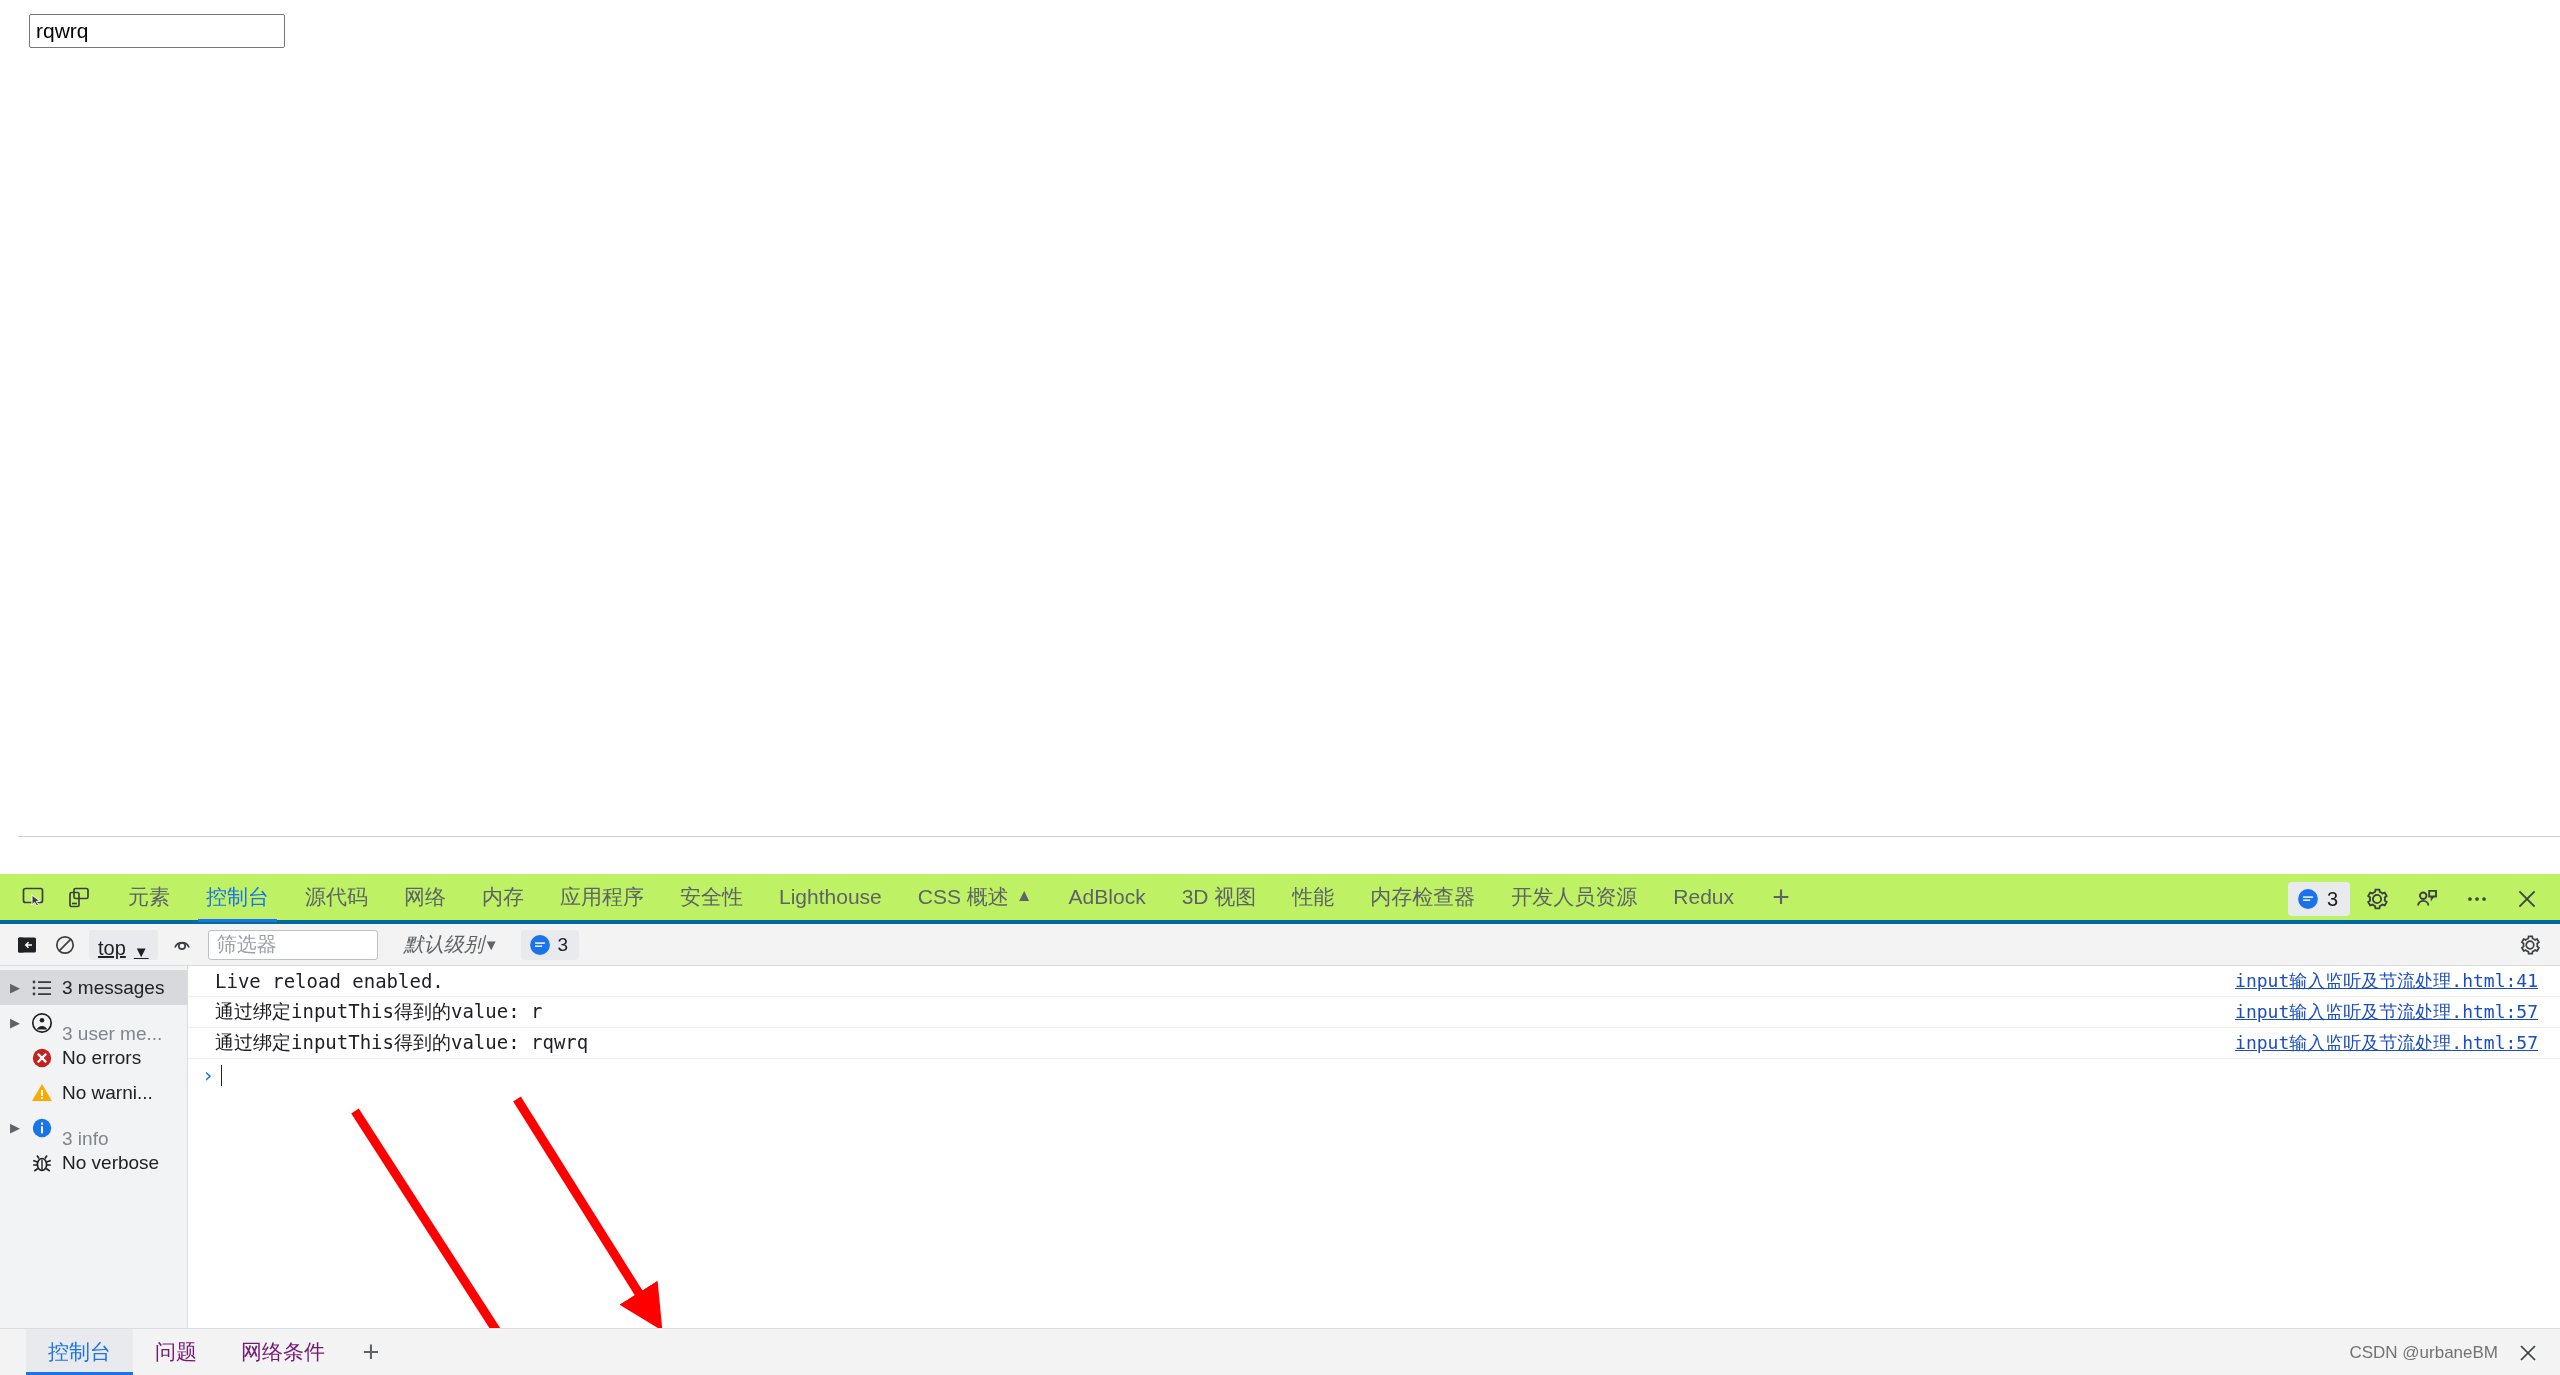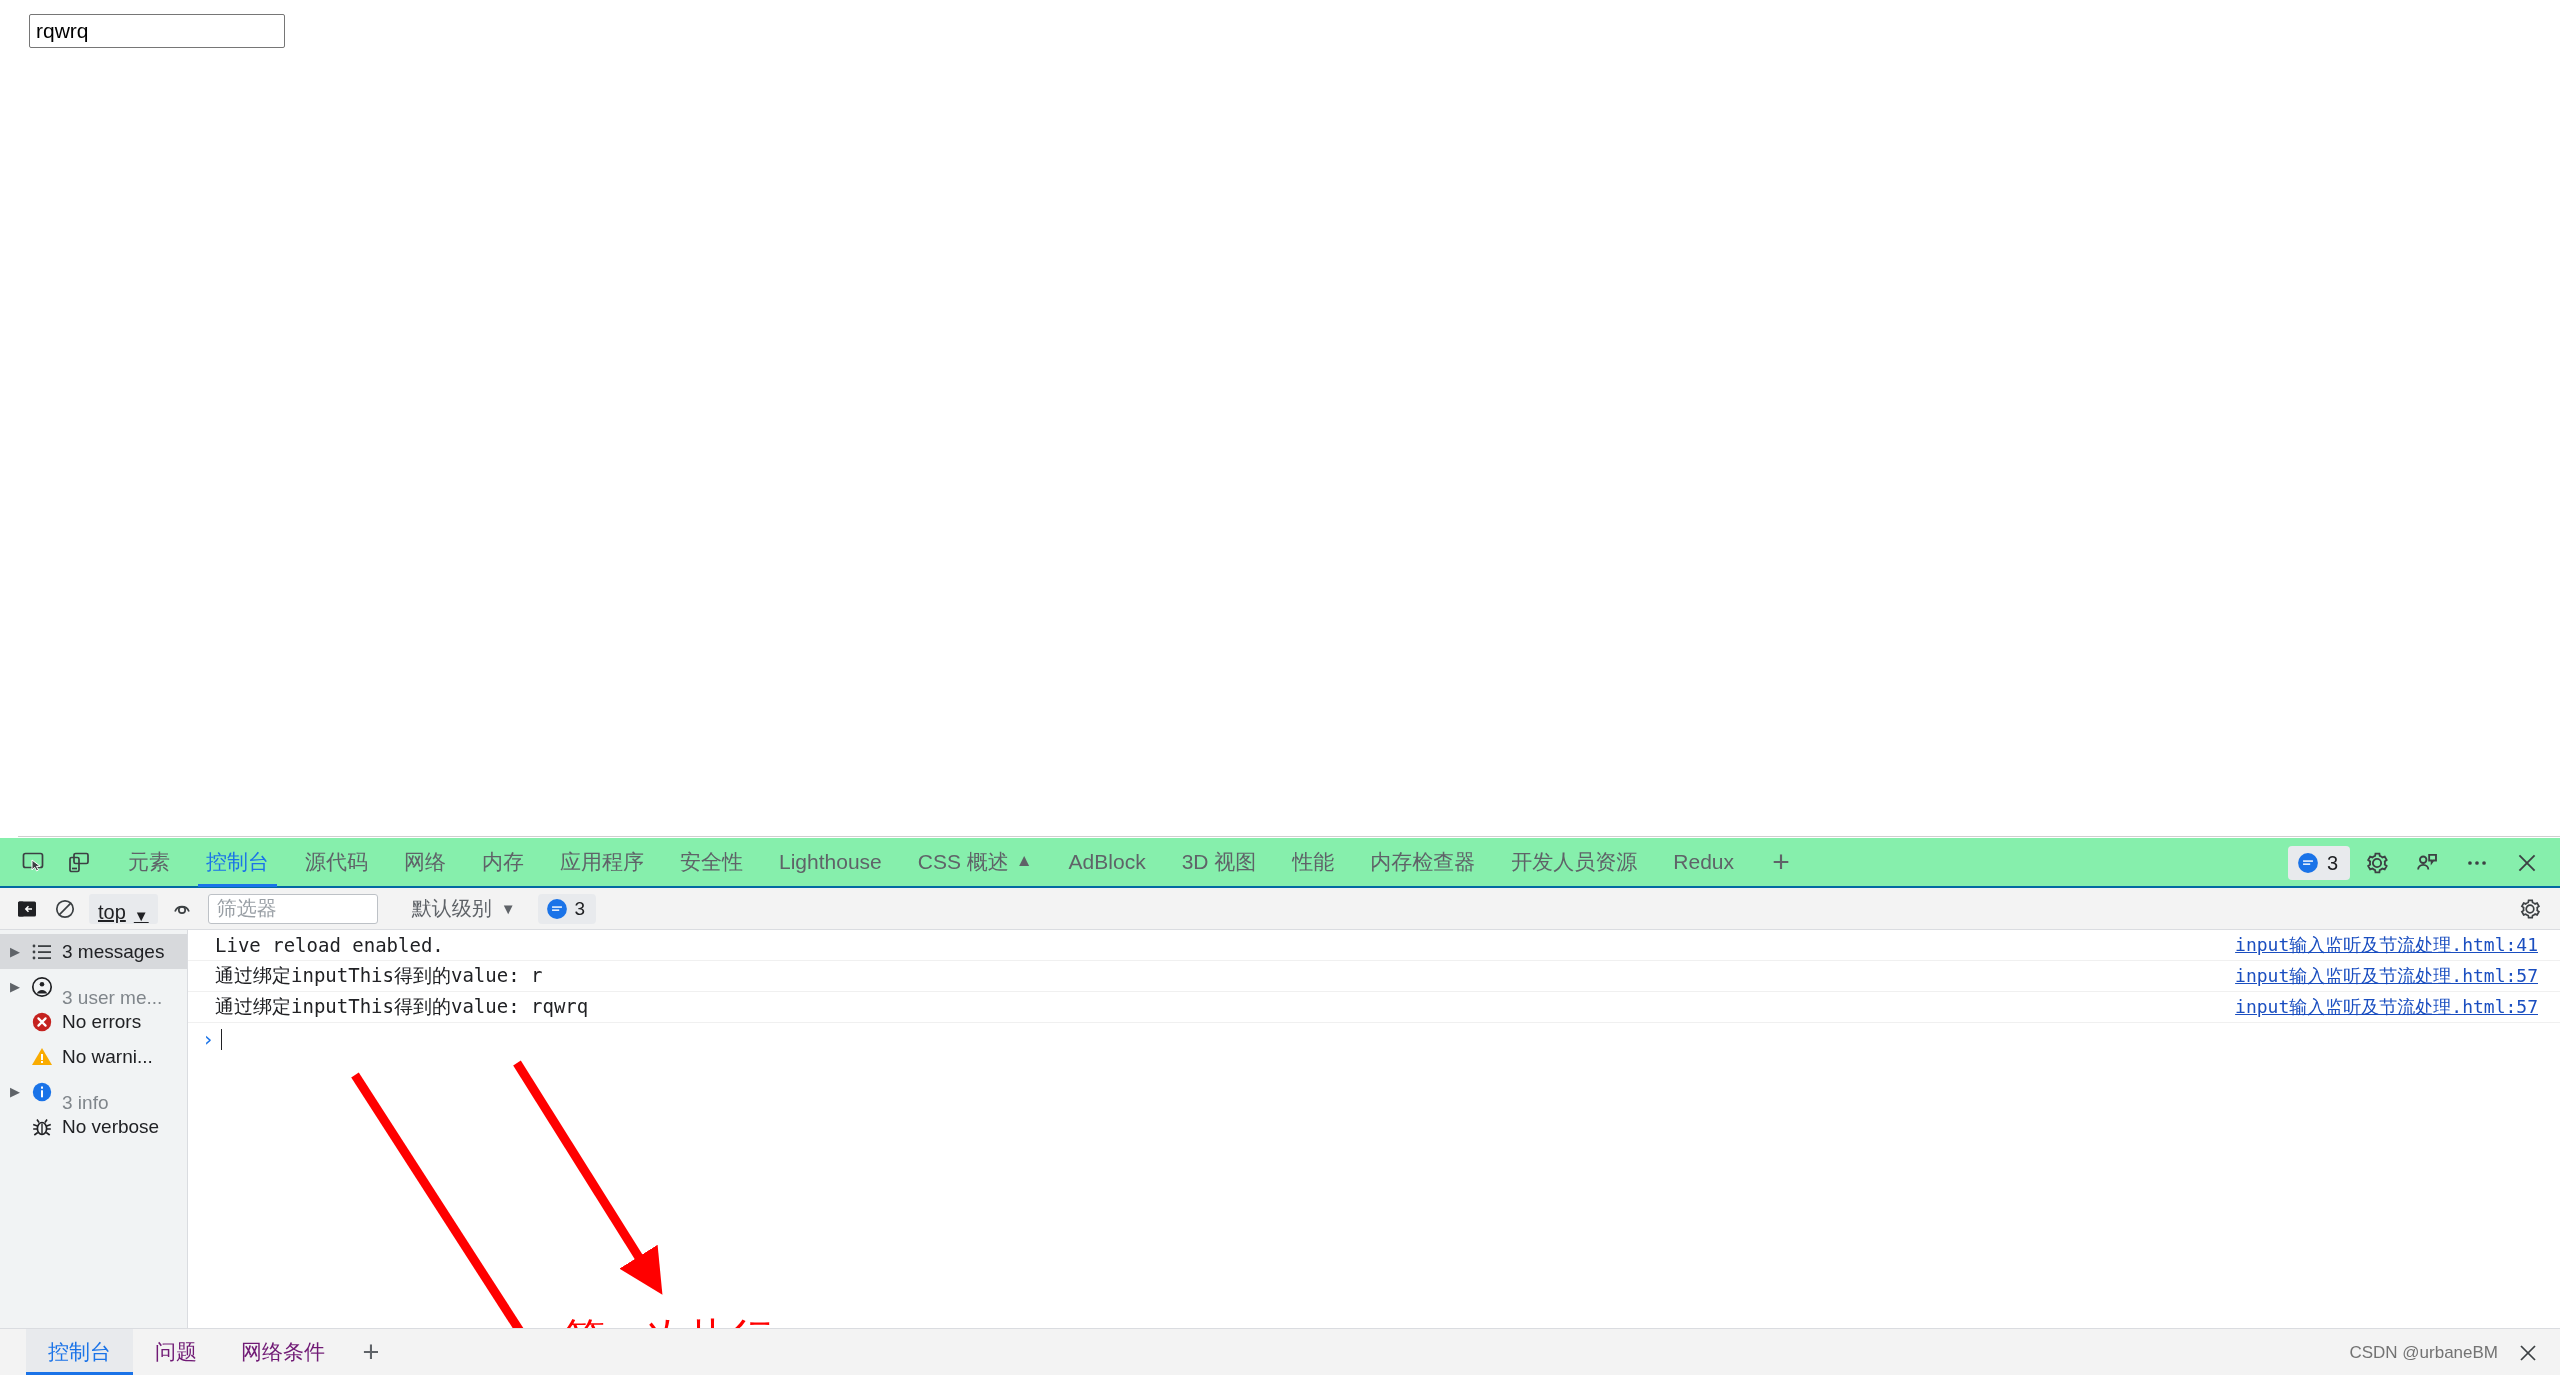--- a/index.html
+++ b/index.html
@@ -44,25 +44,26 @@
     color: #202124;
     display: flex;
     flex-direction: column;
   }
 
   
   .tabstrip {
     position: relative;
     height: 50px;
     min-height: 50px;
-    background: #86efac;
-    border-bottom: 2px solid #0369a1;
+    background: #bef264;
+    border-bottom: 4px solid #0369a1;
     display: flex;
     align-items: center;
     padding-left: 10px;
+    margin-top: 36px;
   }
   .tool-icon-btn {
     width: 46px; height: 46px;
     display: flex; align-items: center; justify-content: center;
     cursor: pointer;
   }
   .tool-icon-btn svg { display: block; }
   .tab-list { display: flex; align-items: stretch; height: 50px; margin-left: 8px; }
   .tab {
     position: relative;
@@ -149,27 +150,28 @@
     border-radius: 3px;
     background: #fff;
     font-size: 20px;
     color: #202124;
     padding: 0 8px;
     margin-left: 6px;
     outline: none;
   }
   .filter-input::placeholder { color: #9aa0a6; }
   .level-select {
-    display: flex; align-items: center; gap: 9px;
+    display: flex; align-items: center; 
     height: 30px;
     padding: 0 6px;
-    margin-left: 26px;
+    margin-left: 18px;
     font-size: 20px;
     color: #5f6368;
     cursor: pointer;
+    font-style: italic;
   }
   .level-select .tri { font-size: 15px; }
   .ct-badge {
     display: flex; align-items: center; gap: 7px;
     background: #e8eaed;
     border-radius: 4px;
     padding: 3px 11px 3px 8px;
     height: 30px;
     margin-left: 14px;
     cursor: pointer;

